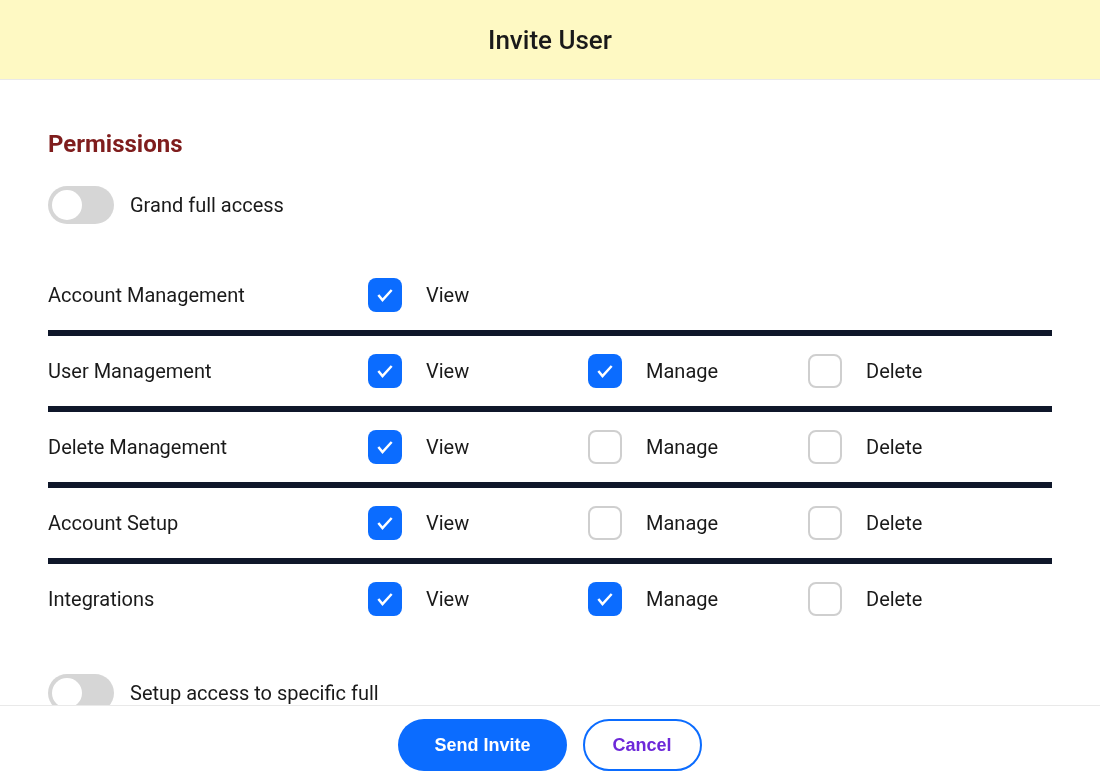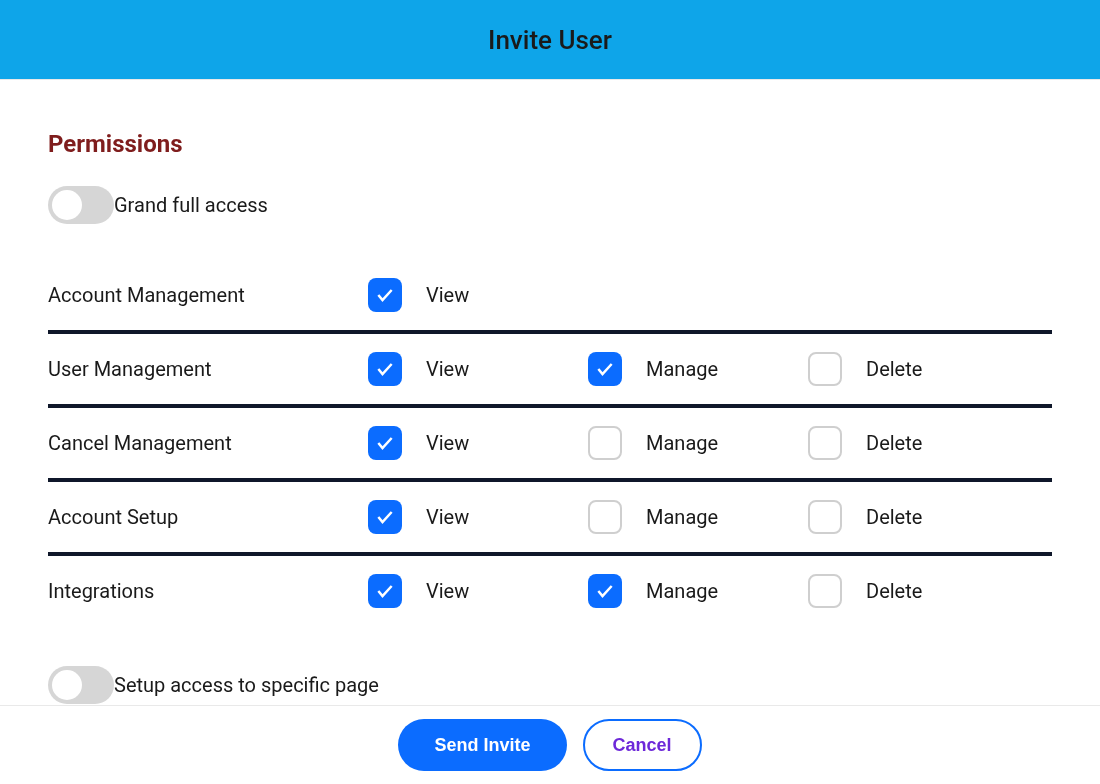--- a/index.html
+++ b/index.html
@@ -11,21 +11,21 @@
       font-family: -apple-system, BlinkMacSystemFont, "Segoe UI", Roboto, Helvetica, Arial, sans-serif;
       background: #fbfbfb;
       color: #1a1a1a;
       width: 1100px;
       height: 784px;
       position: relative;
       overflow: hidden;
     }
     .modal-header {
       height: 80px;
-      background: #0ea5e9;
+      background: #fef9c3;
       border-bottom: 1px solid #e9e9e9;
       display: flex;
       align-items: center;
       justify-content: center;
     }
     .modal-header h1 {
       font-size: 26px;
       font-weight: 500;
       color: #1a1a1a;
     }
@@ -36,21 +36,21 @@
     }
     .section-title {
       font-size: 24px;
       font-weight: 700;
       color: #7f1d1d;
       margin-bottom: 28px;
     }
     .toggle-row {
       display: flex;
       align-items: center;
-      gap: 0;
+      gap: 16px;
       margin-bottom: 36px;
     }
     .toggle {
       position: relative;
       width: 66px;
       height: 38px;
       background: #d6d6d6;
       border-radius: 20px;
       cursor: pointer;
       flex-shrink: 0;
@@ -69,21 +69,21 @@
       color: #1a1a1a;
     }
     .perm-table {
       width: 100%;
       margin-bottom: 40px;
     }
     .perm-row {
       display: flex;
       align-items: center;
       padding: 18px 0;
-      border-bottom: 4px solid #0f172a;
+      border-bottom: 6px solid #0f172a;
     }
     .perm-row:last-child {
       border-bottom: none;
     }
     .perm-name {
       flex: 0 0 320px;
       font-size: 20px;
       color: #1a1a1a;
     }
     .perm-option {
@@ -211,21 +211,21 @@
         </div>
         <span class="perm-option-label">Manage</span>
       </div>
       <div class="perm-option">
         <div class="checkbox unchecked"></div>
         <span class="perm-option-label">Delete</span>
       </div>
     </div>
 
     <div class="perm-row">
-      <div class="perm-name">Cancel Management</div>
+      <div class="perm-name">Delete Management</div>
       <div class="perm-option">
         <div class="checkbox checked">
           <svg viewBox="0 0 24 24">
               <polyline points="4 12 9 18 20 6"></polyline>
             </svg>
         </div>
         <span class="perm-option-label">View</span>
       </div>
       <div class="perm-option">
         <div class="checkbox unchecked"></div>
@@ -280,21 +280,21 @@
         <span class="perm-option-label">Delete</span>
       </div>
     </div>
 
   </div>
 
   <div class="toggle-row" style="margin-bottom:0;">
     <div class="toggle">
       <div class="toggle-knob"></div>
     </div>
-    <span class="toggle-label">Setup access to specific page</span>
+    <span class="toggle-label">Setup access to specific full</span>
   </div>
 
 </div>
 
 <div class="modal-footer">
   <button class="btn btn-primary">Send Invite</button>
   <button class="btn btn-secondary">Cancel</button>
 </div>
 
 </body></html>

